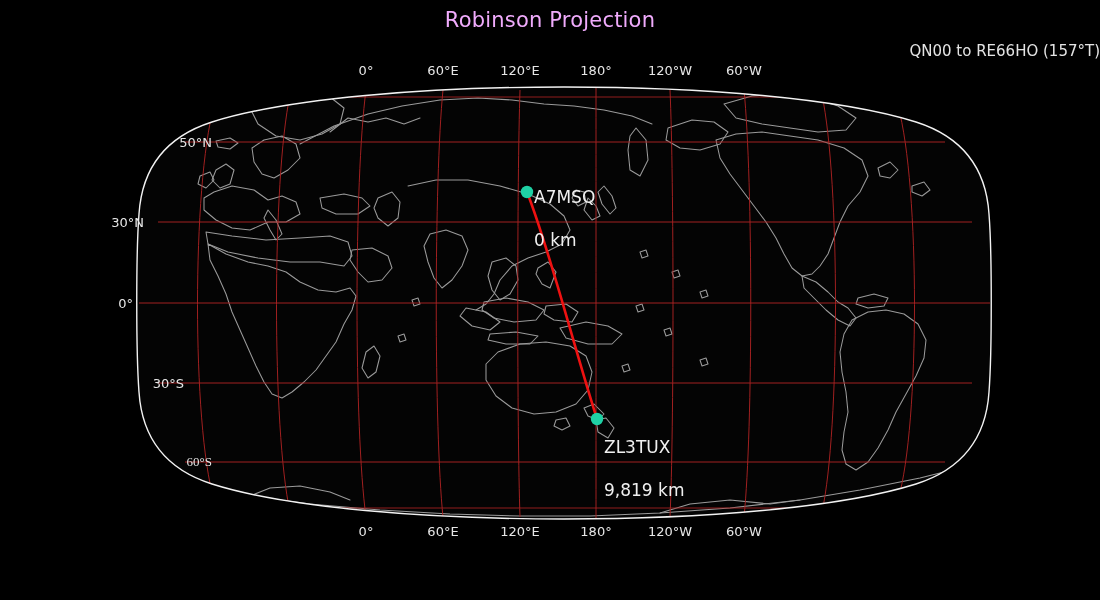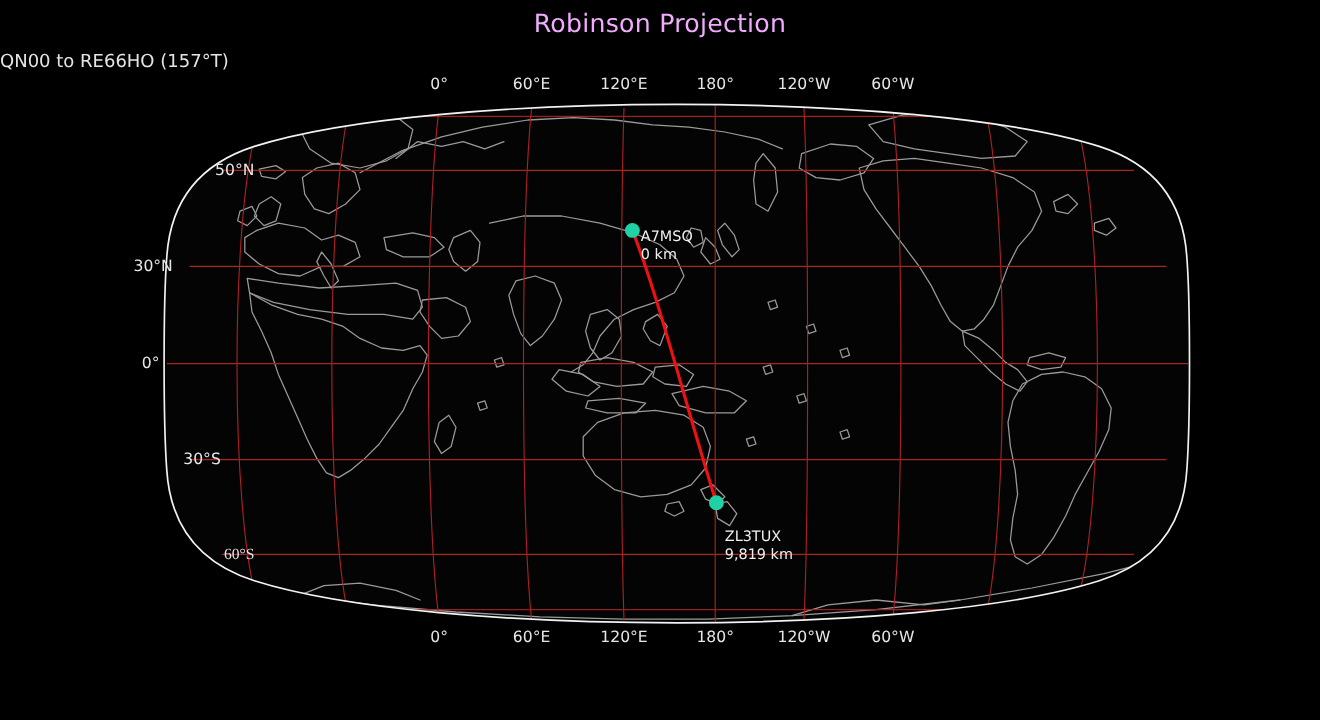--- a/index.html
+++ b/index.html
@@ -29,21 +29,21 @@
     text-align: center;
     font-size: 21px;
     color: #f0abfc;
     letter-spacing: 0.2px;
   }
   #subtitle {
     position: absolute;
     left: 0;
     top: 42px;
     width: 1100px;
-    text-align: left;
+    text-align: right;
     font-size: 15px;
     color: #e4e4e4;
   }
   #map-area {
     position: absolute;
     left: 0;
     top: 0;
     width: 1100px;
     height: 600px;
   }
@@ -59,26 +59,26 @@
     position: absolute;
     font-size: 13px;
     color: #e6e6e6;
     white-space: nowrap;
   }
   .lon-top { transform: translateX(-50%); }
   .lon-bot { transform: translateX(-50%); }
   .lat-lbl { transform: translate(-100%, -50%); }
   .marker-label {
     position: absolute;
-    font-size: 12px;
+    font-size: 17px;
     color: #f0f0f0;
     white-space: nowrap;
     line-height: 15px;
   }
-  .marker-label .dist { display: block; }
+  .marker-label .dist { display: block; margin-top: 28px; }
 </style>
 </head>
 <body>
 
 <div id="root">
 
   <div id="title">Robinson Projection</div>
   <div id="subtitle">QN00 to RE66HO (157°T)</div>
 
   <div id="map-area">

